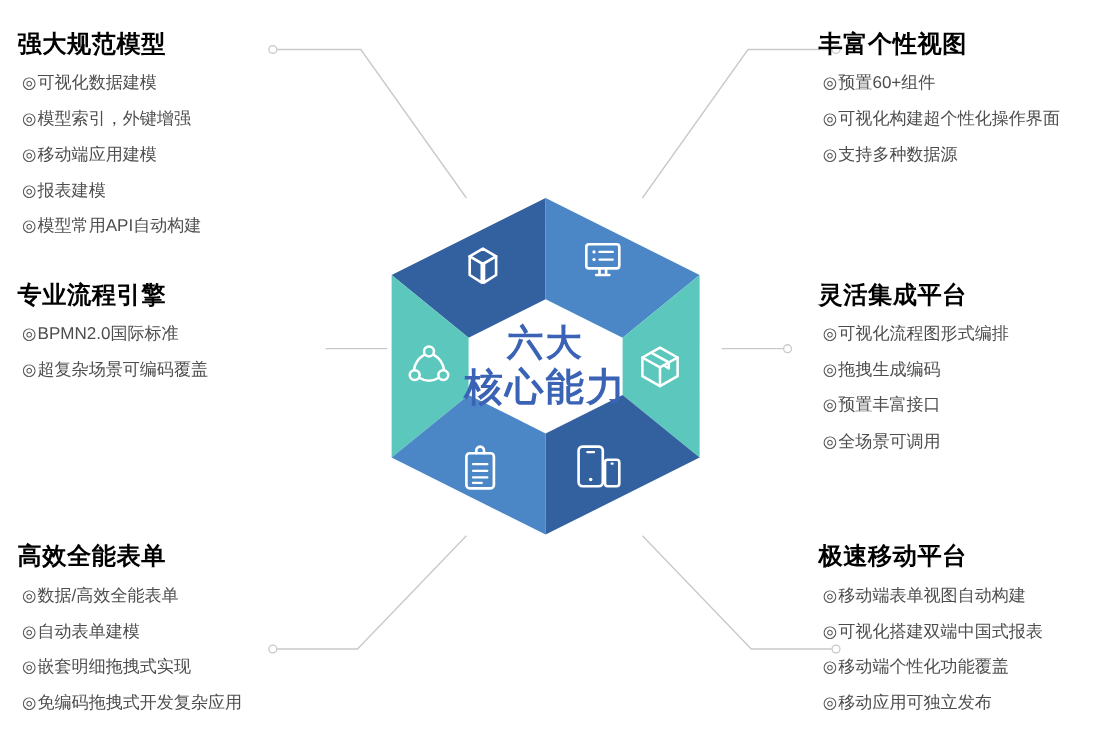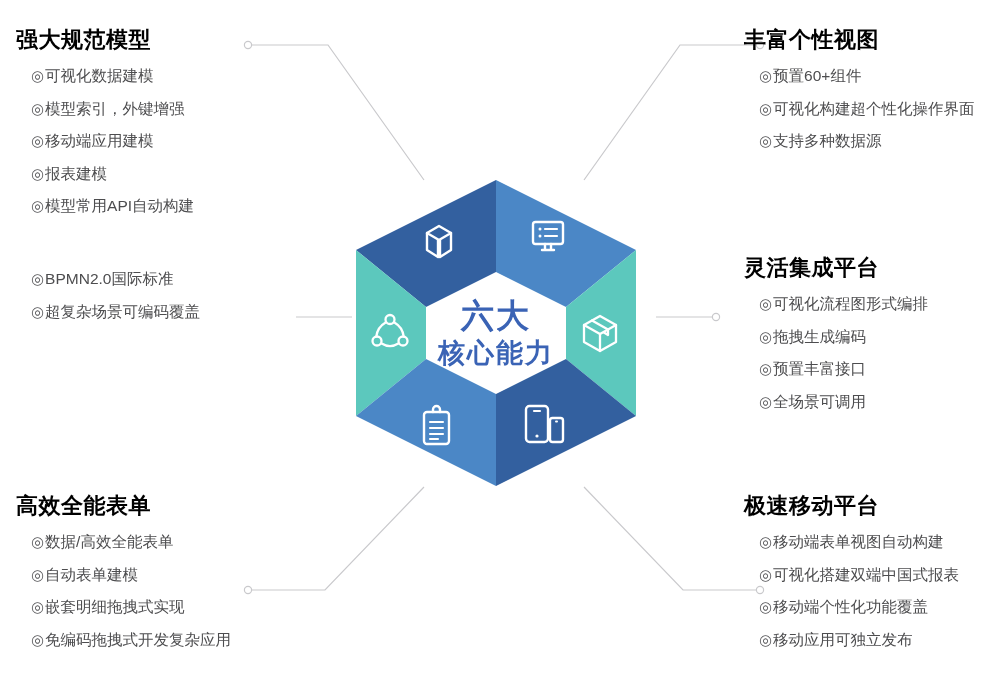--- a/index.html
+++ b/index.html
@@ -22,30 +22,30 @@
   .center-text{
     position:absolute;left:0;top:0;width:312px;height:330px;
     display:flex;flex-direction:column;align-items:center;justify-content:center;
     pointer-events:none;
   }
   .center-line{
     color:#3a63b5;font-weight:bold;letter-spacing:2px;line-height:1.22;
     text-align:center;
   }
   .center-line.l1{font-size:33px;}
-  .center-line.l2{font-size:27px;}
+  .center-line.l2{font-size:35px;}
 
   
   .block{position:absolute;}
   .block h3{
     margin:0 0 16px 0;
     font-size:22px;font-weight:bold;color:#000000;
     letter-spacing:0.5px;line-height:1.1;
   }
-  .block ul{margin:15px;padding:0;list-style:none;}
+  .block ul{margin:4px;padding:0;list-style:none;}
   .block li{
     font-size:15.5px;color:#4d4d4f;line-height:1.0;
     margin-bottom:17px;white-space:nowrap;
     font-weight:normal;
   }
   .block li .bul{color:#58585b;margin-right:1px;font-size:15px;}
   .block.right{text-align:left;}
 
   .b-tl{left:16px;top:28px;}
   .b-ml{left:16px;top:256px;}
@@ -158,20 +158,21 @@
     <ul>
       <li><span class="bul">◎</span><span>可视化数据建模</span></li>
       <li><span class="bul">◎</span><span>模型索引，外键增强</span></li>
       <li><span class="bul">◎</span><span>移动端应用建模</span></li>
       <li><span class="bul">◎</span><span>报表建模</span></li>
       <li><span class="bul">◎</span><span>模型常用API自动构建</span></li>
     </ul>
   </div>
 
   <div class="block b-ml">
+    <h3>专业流程引擎</h3>
     <ul>
       <li><span class="bul">◎</span><span>BPMN2.0国际标准</span></li>
       <li><span class="bul">◎</span><span>超复杂场景可编码覆盖</span></li>
     </ul>
   </div>
 
   <div class="block b-bl">
     <h3>高效全能表单</h3>
     <ul>
       <li><span class="bul">◎</span><span>数据/高效全能表单</span></li>

